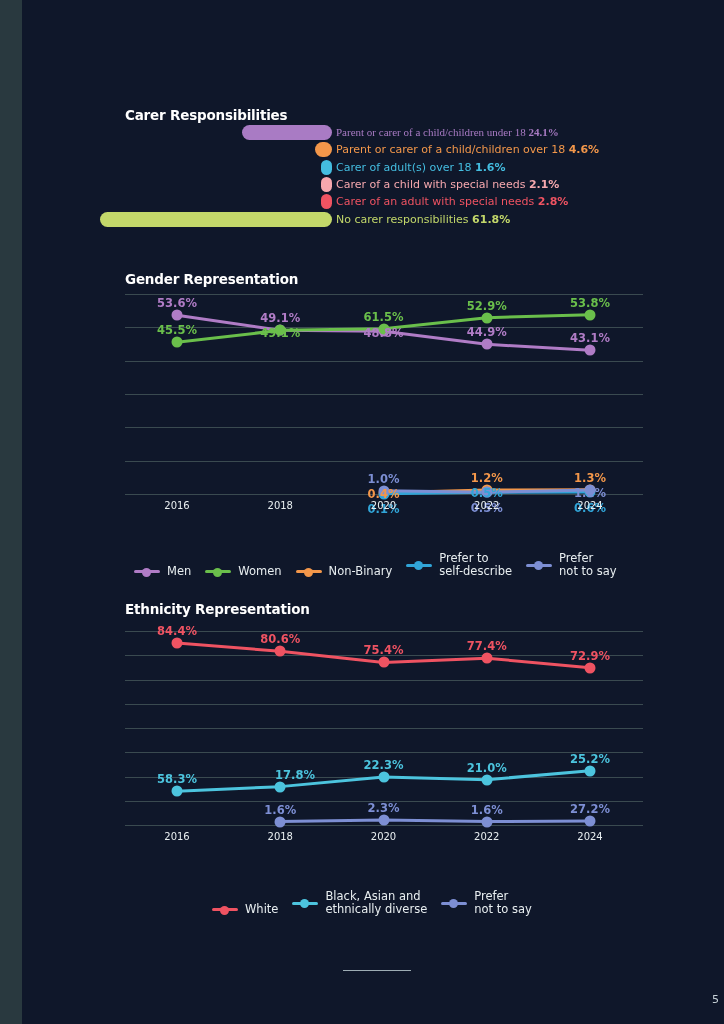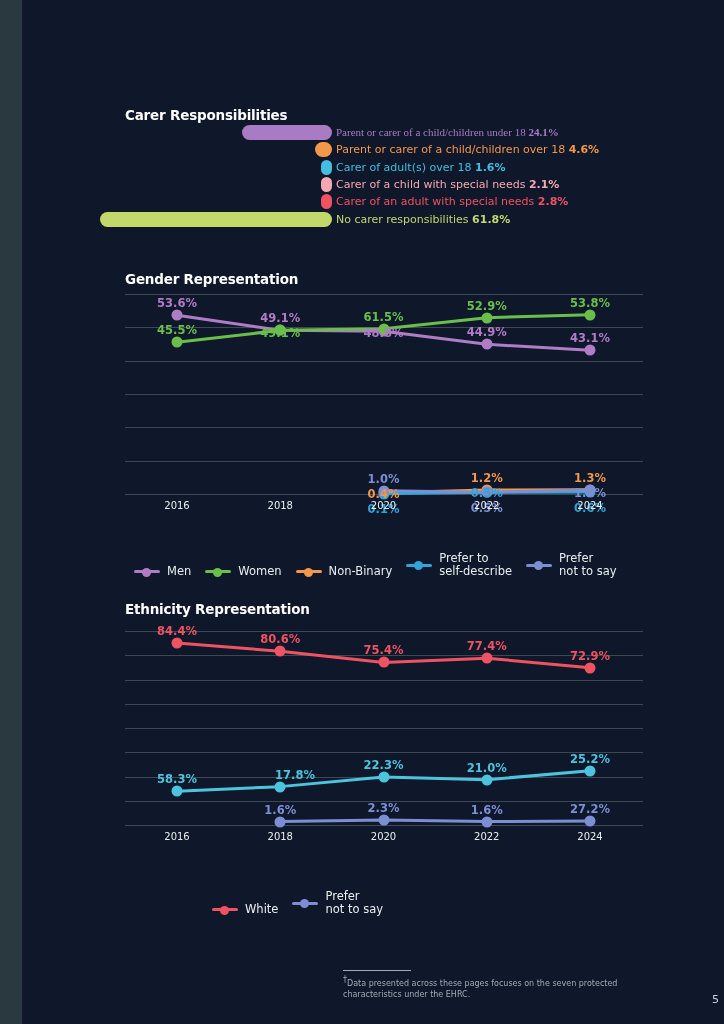--- a/index.html
+++ b/index.html
@@ -324,26 +324,33 @@
   <div id="ethnicity-legend" class="legend" style="left:190px; top:890px;">
       <div class="legend-item">
         <div class="legend-swatch">
           <div class="lg-line" style="background: rgb(239, 83, 98);"></div>
           <div class="lg-dot" style="background: rgb(239, 83, 98);"></div>
         </div>
         <div class="legend-text">White</div>
       </div>
       <div class="legend-item">
         <div class="legend-swatch">
+          <div class="lg-line" style="background: rgb(76, 196, 222);"></div>
+          <div class="lg-dot" style="background: rgb(76, 196, 222);"></div>
+        </div>
+        <div class="legend-text">Black, Asian and
+ethnically diverse</div>
+      </div>
+      <div class="legend-item">
+        <div class="legend-swatch">
           <div class="lg-line" style="background: rgb(125, 143, 212);"></div>
           <div class="lg-dot" style="background: rgb(125, 143, 212);"></div>
         </div>
         <div class="legend-text">Prefer
 not to say</div>
       </div>
     </div>
 
   <div class="footnote-rule" style="left:321px; top:970px;"></div>
-  <div class="footnote" style="left:321px; top:974px;"><sup>†</sup><span>Data presented across these pages focuses on the seven protected characteristics under the EHRC.</span></div>
 
   <div class="page-num" style="left:690px; top:993px;">5</div>
 
 </div>
 
 </body></html>

